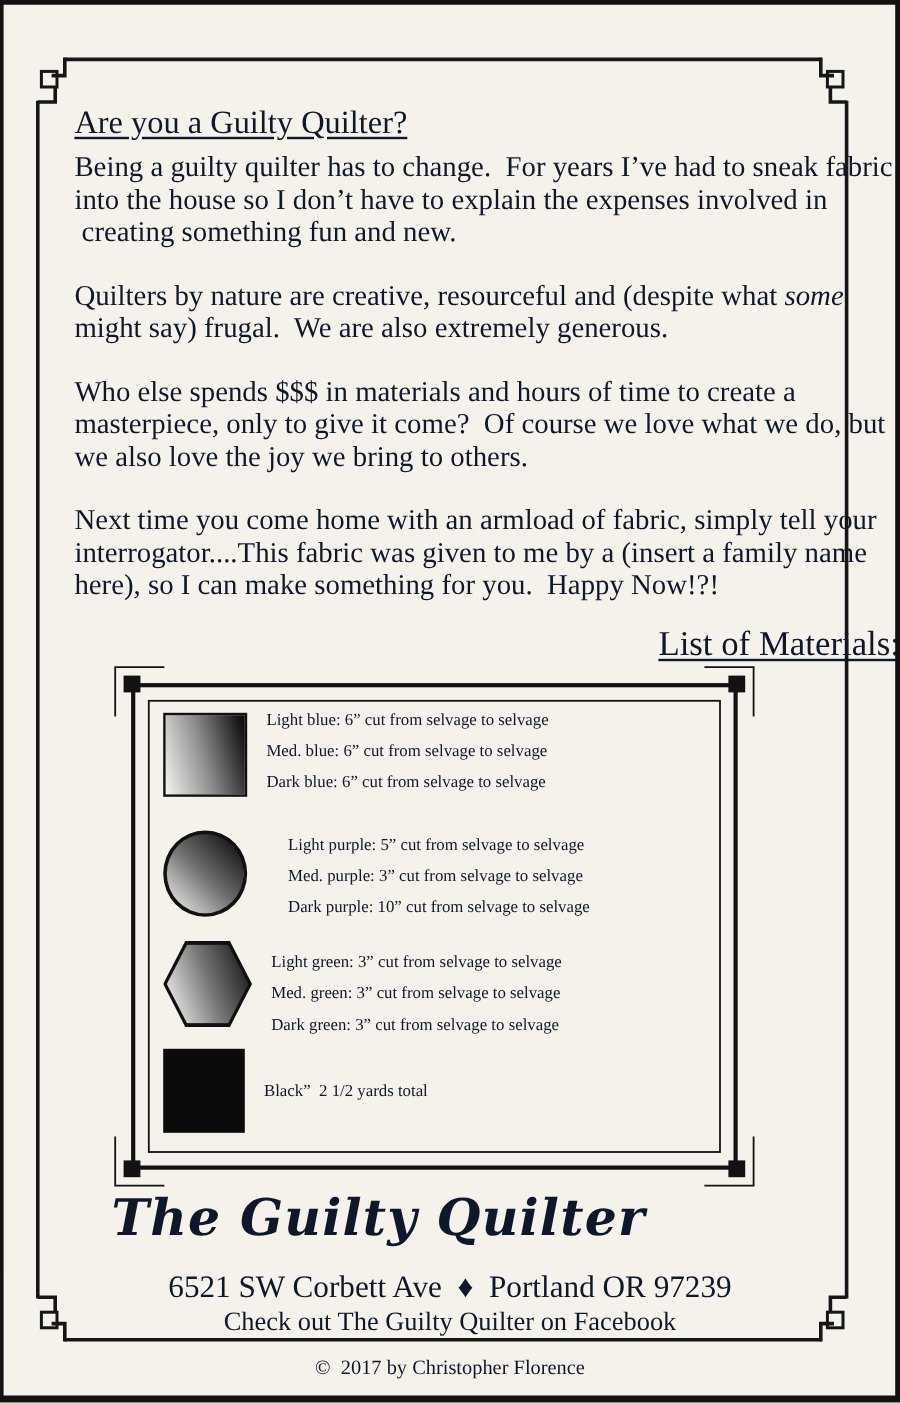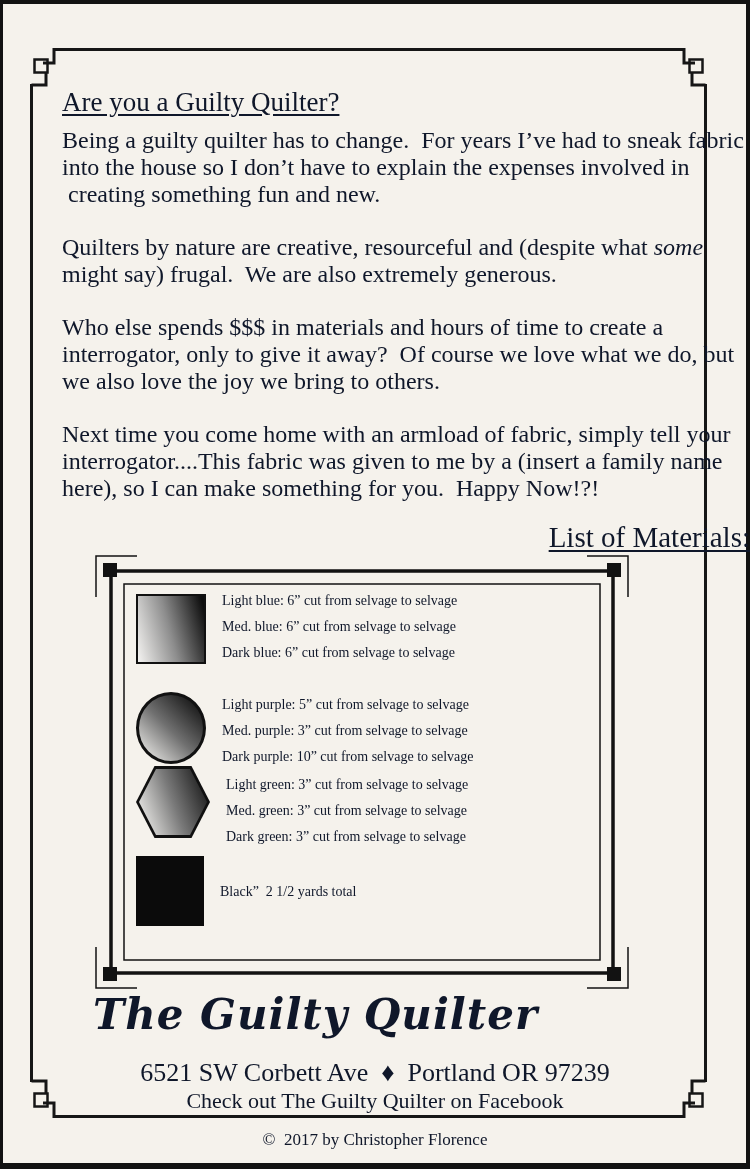--- a/index.html
+++ b/index.html
@@ -39,21 +39,21 @@
     font-size:29px;line-height:34px;
     text-decoration:underline;
     text-underline-offset:3px;
   }
 
   .materials-content{
     position:absolute;left:136px;top:586px;width:470px;
   }
   .mat-row{display:flex;}
   .mat-row:nth-of-type(1){margin-bottom:24px;}
-  .mat-row:nth-of-type(2){margin-bottom:0;}
+  .mat-row:nth-of-type(2){margin-bottom:18px;gap:18px;}
   .mat-row:nth-of-type(3){margin-bottom:4px;}
   .mat-lines{padding-top:2px;}
   .mat-line{font-size:14px;line-height:26px;white-space:pre;}
 
   .swatch{width:70px;height:70px;margin-right:16px;flex:none;box-sizing:border-box;}
   .swatch.square{
     margin-top:8px;
     border:2px solid #111;
     background:linear-gradient(75deg,#f0efed 2%,#8d8d8d 48%,#0e0e0e 96%);
   }
@@ -152,21 +152,21 @@
         <div class="line"><span>Being a guilty quilter has to change.  For years I’ve had to sneak fabric</span></div>
         <div class="line"><span>into the house so I don’t have to explain the expenses involved in</span></div>
         <div class="line"><span> creating something fun and new.</span></div>
       </div>
       <div class="paragraph">
         <div class="line"><span>Quilters by nature are creative, resourceful and (despite what </span><em>some</em></div>
         <div class="line"><span>might say) frugal.  We are also extremely generous.</span></div>
       </div>
       <div class="paragraph">
         <div class="line"><span>Who else spends $$$ in materials and hours of time to create a</span></div>
-        <div class="line"><span>interrogator, only to give it away?  Of course we love what we do, but</span></div>
+        <div class="line"><span>masterpiece, only to give it come?  Of course we love what we do, but</span></div>
         <div class="line"><span>we also love the joy we bring to others.</span></div>
       </div>
       <div class="paragraph">
         <div class="line"><span>Next time you come home with an armload of fabric, simply tell your</span></div>
         <div class="line"><span>interrogator....This fabric was given to me by a (insert a family name</span></div>
         <div class="line"><span>here), so I can make something for you.  Happy Now!?!</span></div>
       </div>
     </div>
 
   <div class="materials-heading">List of Materials:</div>

